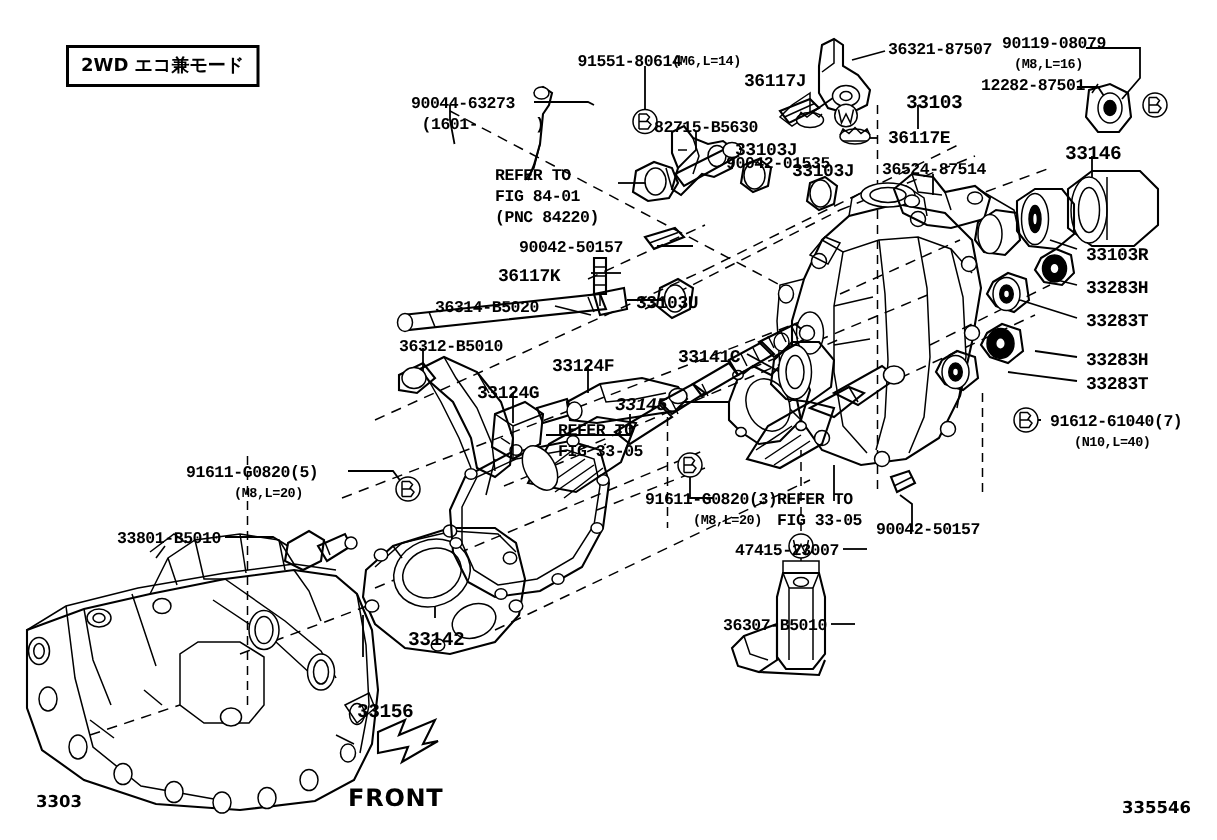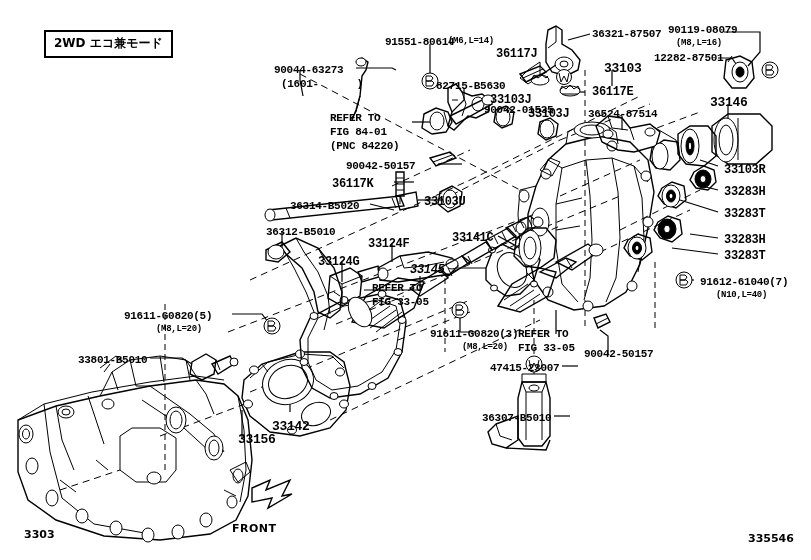--- a/index.html
+++ b/index.html
@@ -9,21 +9,21 @@
   .lbl{position:absolute;font-family:"Liberation Mono","DejaVu Sans Mono",monospace;
        font-weight:bold;color:#000;white-space:pre;line-height:1.12;letter-spacing:-0.3px;}
   .s13{font-size:13px;}
   .s12{font-size:12px;}
   .s11{font-size:11px;}
   .s9{font-size:9px;}
   .titlebox{position:absolute;left:44px;top:30px;border:2px solid #000;
        padding:3px 8px 4px 8px;font-family:"DejaVu Sans",sans-serif;font-weight:bold;font-size:12px;}
   .foot{position:absolute;font-family:"DejaVu Sans",sans-serif;font-weight:bold;font-size:11px;color:#000;}
   .frontlbl{position:absolute;left:232px;top:522px;font-family:"DejaVu Sans",sans-serif;
-       font-weight:bold;font-size:11px;letter-spacing:0.5px;}
+       font-weight:bold;font-size:16px;letter-spacing:0.5px;}
 </style>
 </head>
 <body>
 
 <div id="page">
 
   <svg id="art" viewBox="0 0 811 560">
     <defs>
       <style>
         .ln{stroke:#000;fill:none;stroke-width:1;}
@@ -536,20 +536,20 @@
       <div class="lbl s9" style="left: 156px; top: 324px;">(M8,L=20)</div>
       <div class="lbl s11" style="left: 78px; top: 354px;">33801-B5010</div>
       <div class="lbl s11" style="left: 430px; top: 328px;">91611-G0820(3)</div>
       <div class="lbl s9" style="left: 462px; top: 342px;">(M8,L=20)</div>
       <div class="lbl s11" style="left: 518px; top: 328px;">REFER TO</div>
       <div class="lbl s11" style="left: 518px; top: 342px;">FIG 33-05</div>
       <div class="lbl s11" style="left: 584px; top: 348px;">90042-50157</div>
       <div class="lbl s11" style="left: 490px; top: 362px;">47415-23007</div>
       <div class="lbl s11" style="left: 482px; top: 412px;">36307-B5010</div>
       <div class="lbl s13" style="left: 272px; top: 420px;">33142</div>
-      <div class="lbl s13" style="left: 222px; top: 433px; padding-left: 16px;">33156</div>
+      <div class="lbl s13" style="left: 222px; top: 468px; padding-left: 16px;">33156</div>
     </div>
 
   <div class="foot" style="left:24px;top:528px;text-align:center;">3303</div>
   <div class="foot" style="left:748px;top:532px;text-align:right;">335546</div>
   <div class="frontlbl">FRONT</div>
 
 </div>
 
 </body></html>

